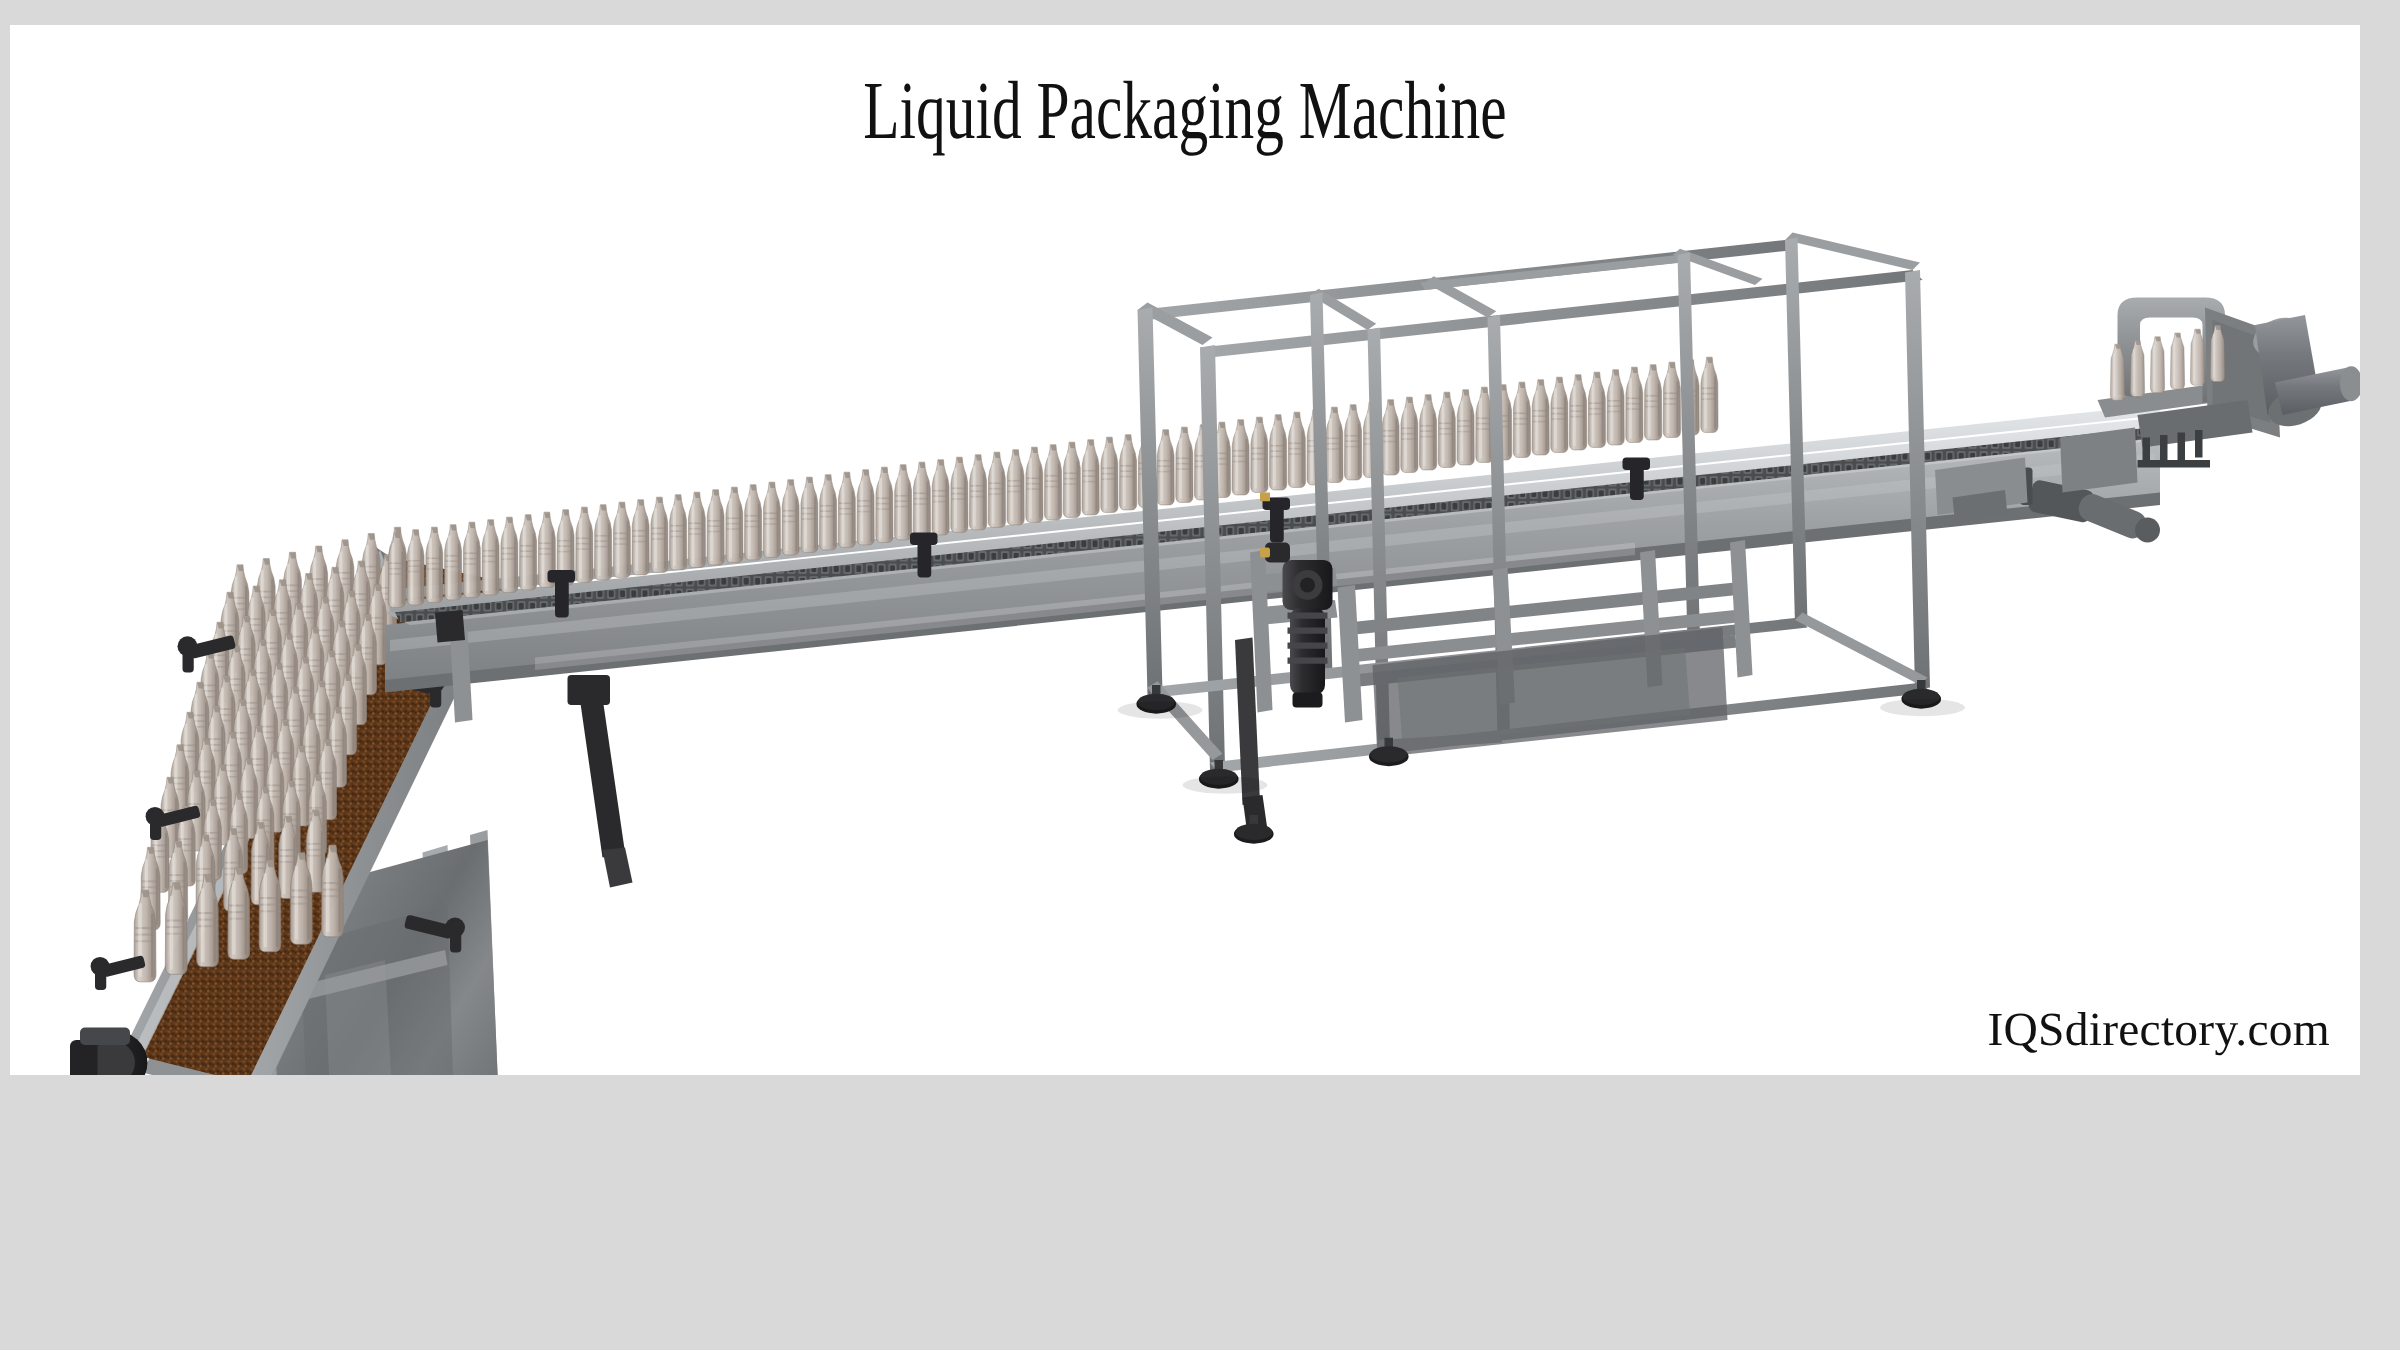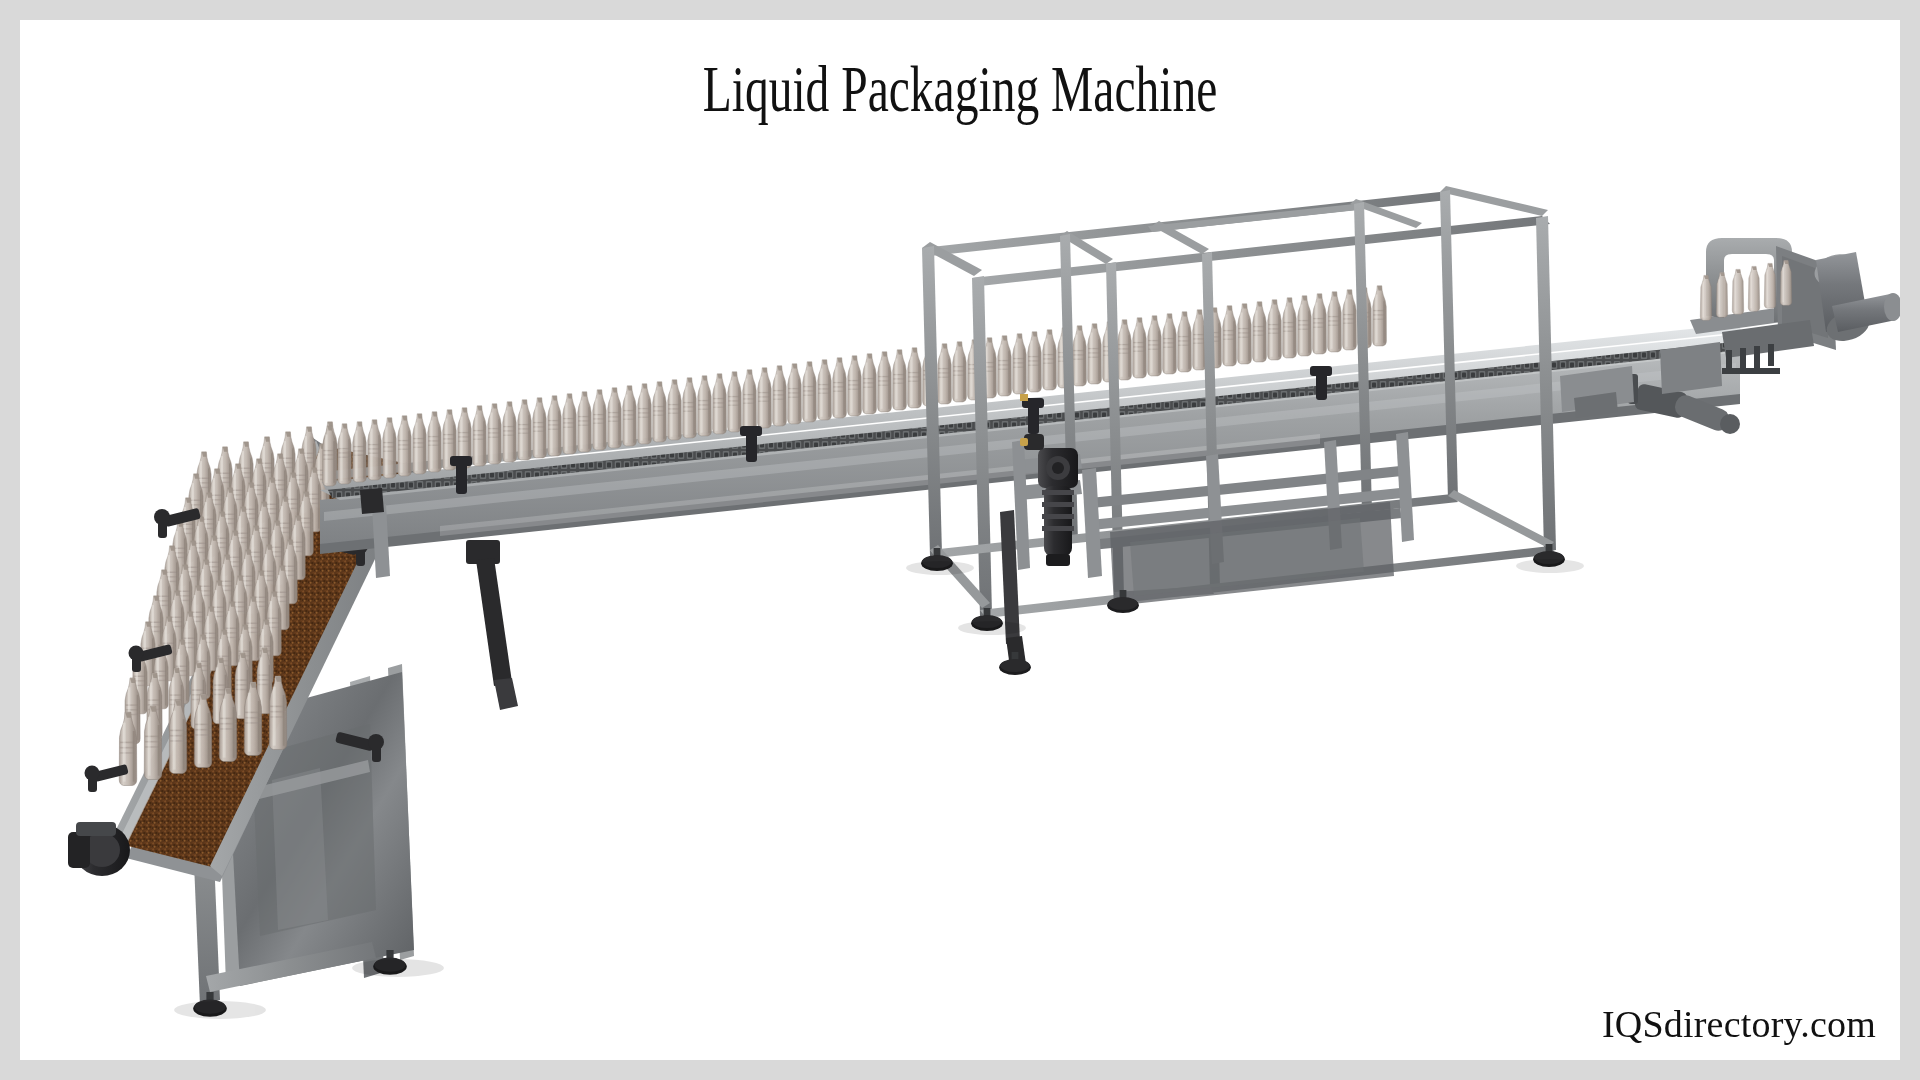--- a/index.html
+++ b/index.html
@@ -11,22 +11,22 @@
     overflow:hidden;
   }
   #page{
     position:absolute;
     left:0;top:0;
     width:1920px;height:1080px;
     background:#d9d9d9;
   }
   #canvas{
     position:absolute;
-    left:20px;top:20px;
-    width:1880px;height:1040px;
+    left:8px;top:20px;
+    width:1880px;height:840px;
     background:#ffffff;
     overflow:hidden;
   }
   #title{
     position:absolute;
     left:0;top:36px;
     width:1880px;
     text-align:center;
     font-family:"Liberation Serif", serif;
     font-size:66px;

